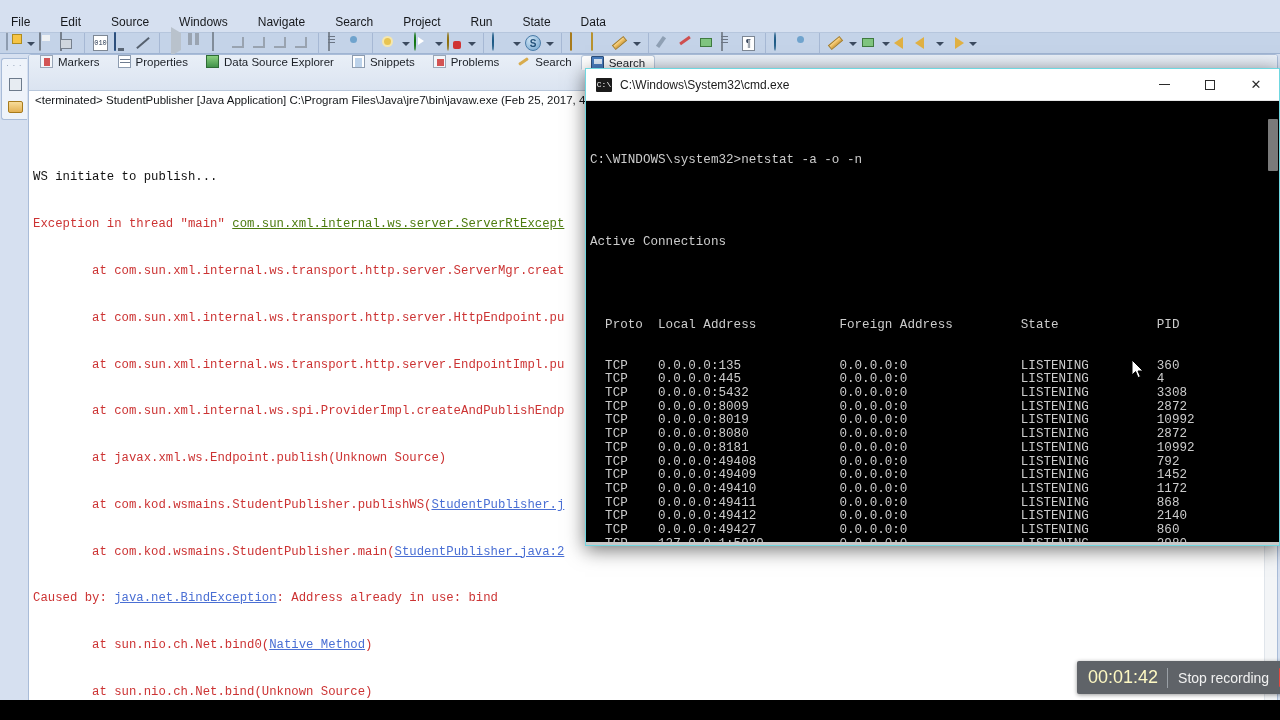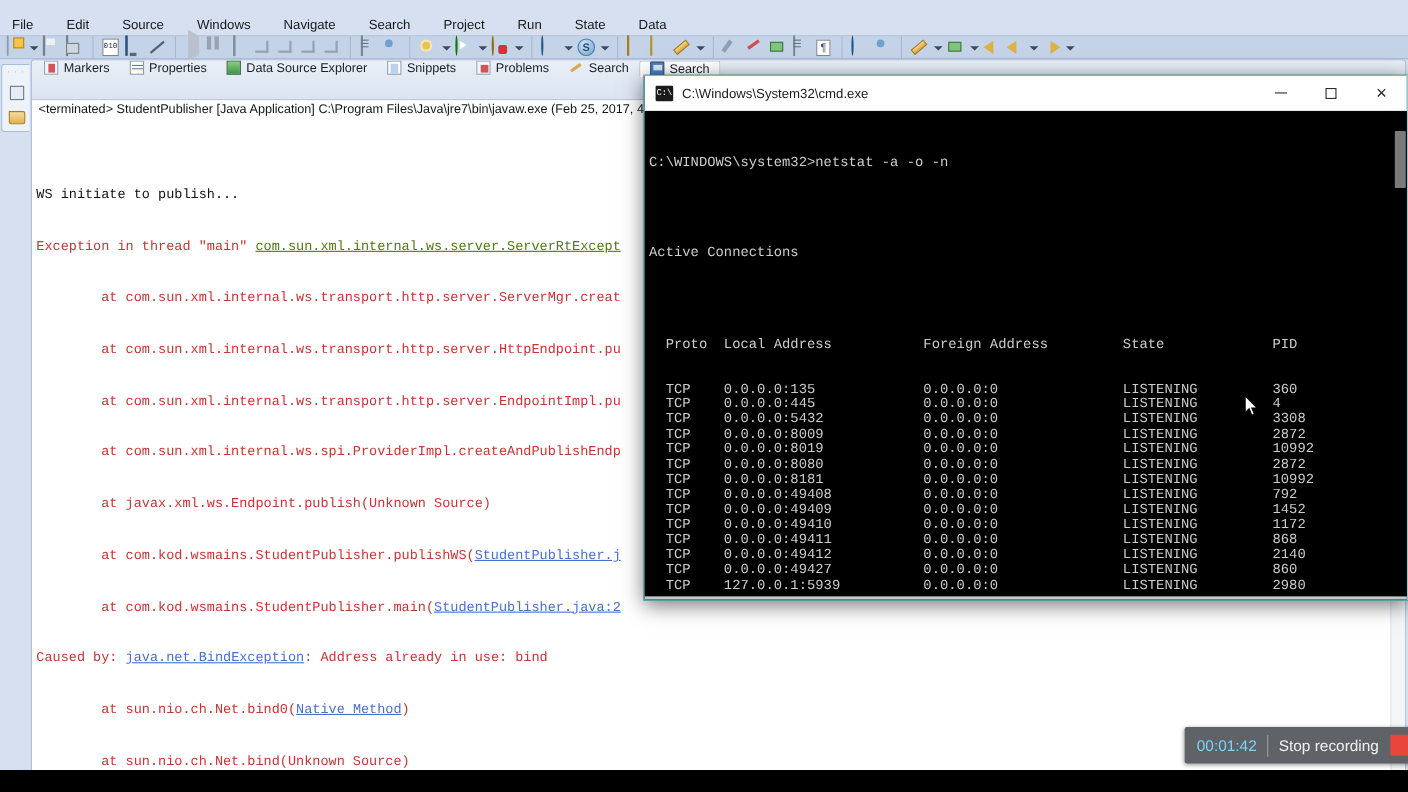--- a/index.html
+++ b/index.html
@@ -204,21 +204,21 @@
   .cmd-btns { display: flex; height: 32px; }
   .cmd-btn {
     width: 46px; height: 32px; display: flex; align-items: center; justify-content: center;
     color: #2b2b2b; font-size: 13px; font-family: "Liberation Sans", sans-serif;
   }
   .cmd-btn .bar { width: 11px; height: 1px; background: #2b2b2b; }
   .cmd-btn .sq { width: 10px; height: 10px; border: 1px solid #2b2b2b; }
   .cmd-body {
     flex: 1; background: #000; color: #ccc;
     font-family: "Liberation Mono", monospace; font-size: 12.6px; line-height: 13.7px;
-    padding: 0 0 0 4px; white-space: pre; overflow: hidden; position: relative;
+    padding: 12px 0 0 4px; white-space: pre; overflow: hidden; position: relative;
   }
   .cmd-scroll {
     position: absolute; right: 0; top: 0; width: 12px; height: 100%; background: #000;
   }
   .cmd-thumb {
     position: absolute; right: 1px; top: 18px; width: 10px; height: 52px;
     background: #7a7a7a; border-radius: 1px;
   }
   .ns-row { display: block; }
   .cmd-bottom-edge { height: 3px; background: #c8c8c8; flex: none; }
@@ -229,21 +229,21 @@
   }
   .cursor svg { display: block; }
 
   
   .rec {
     position: absolute; left: 1077px; top: 661px; height: 33px;
     background: #5f6368; display: flex; align-items: center; border-radius: 2px;
     box-shadow: 0 1px 4px rgba(0,0,0,.4); overflow: hidden;
   }
   .rec-time {
-    color: #7dd3fc; font-size: 14px; padding: 0 9px 0 11px; white-space: nowrap;
+    color: #fef9c3; font-size: 18px; padding: 0 9px 0 11px; white-space: nowrap;
   }
   .rec-div { width: 1px; height: 20px; background: #9aa0a6; }
   .rec-label { color: #f1f1f1; font-size: 14px; padding: 0 10px; white-space: nowrap; }
   .rec-stop { width: 19px; height: 19px; background: #e8453c; margin-right: 6px; border-radius: 1px; }
   .taskbar { position: absolute; left: 0; top: 700px; width: 1280px; height: 20px; background: #000; }
 </style>
 </head>
 <body>
 
 <div id="root">

